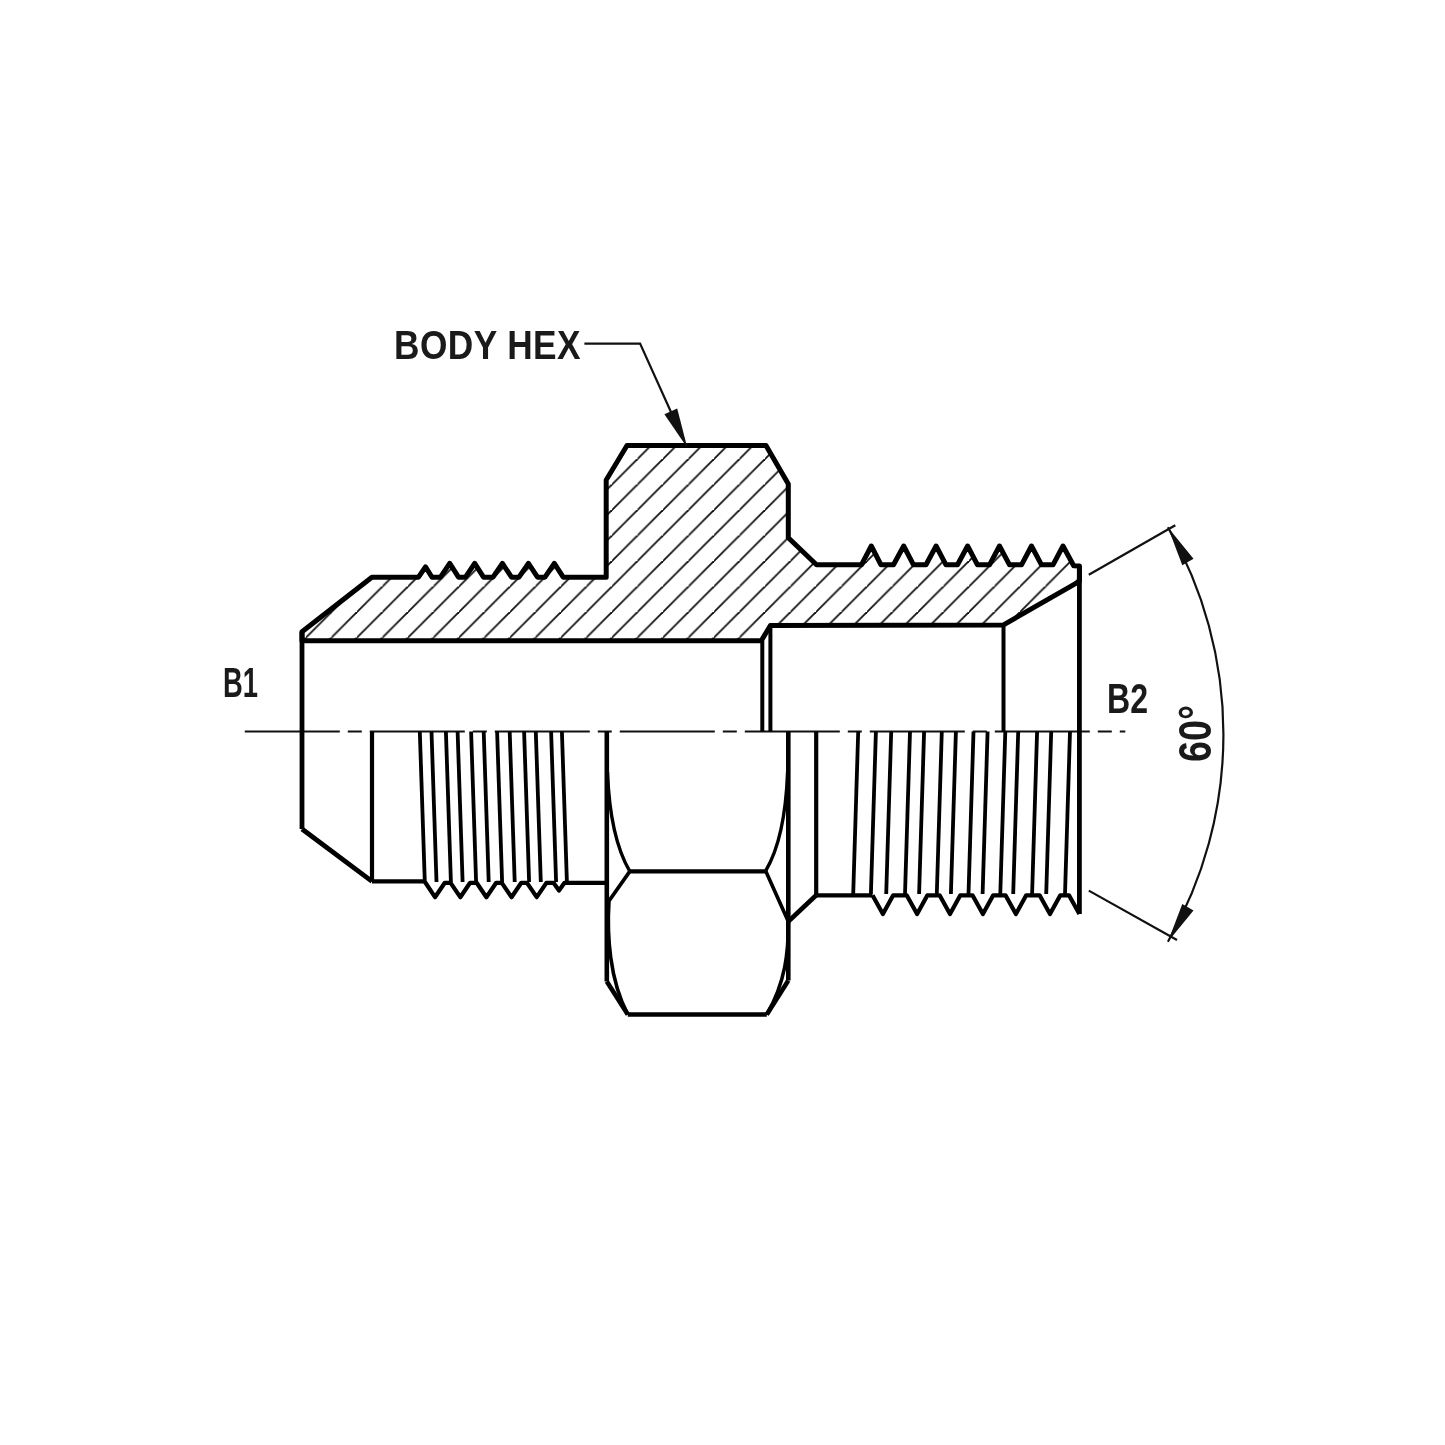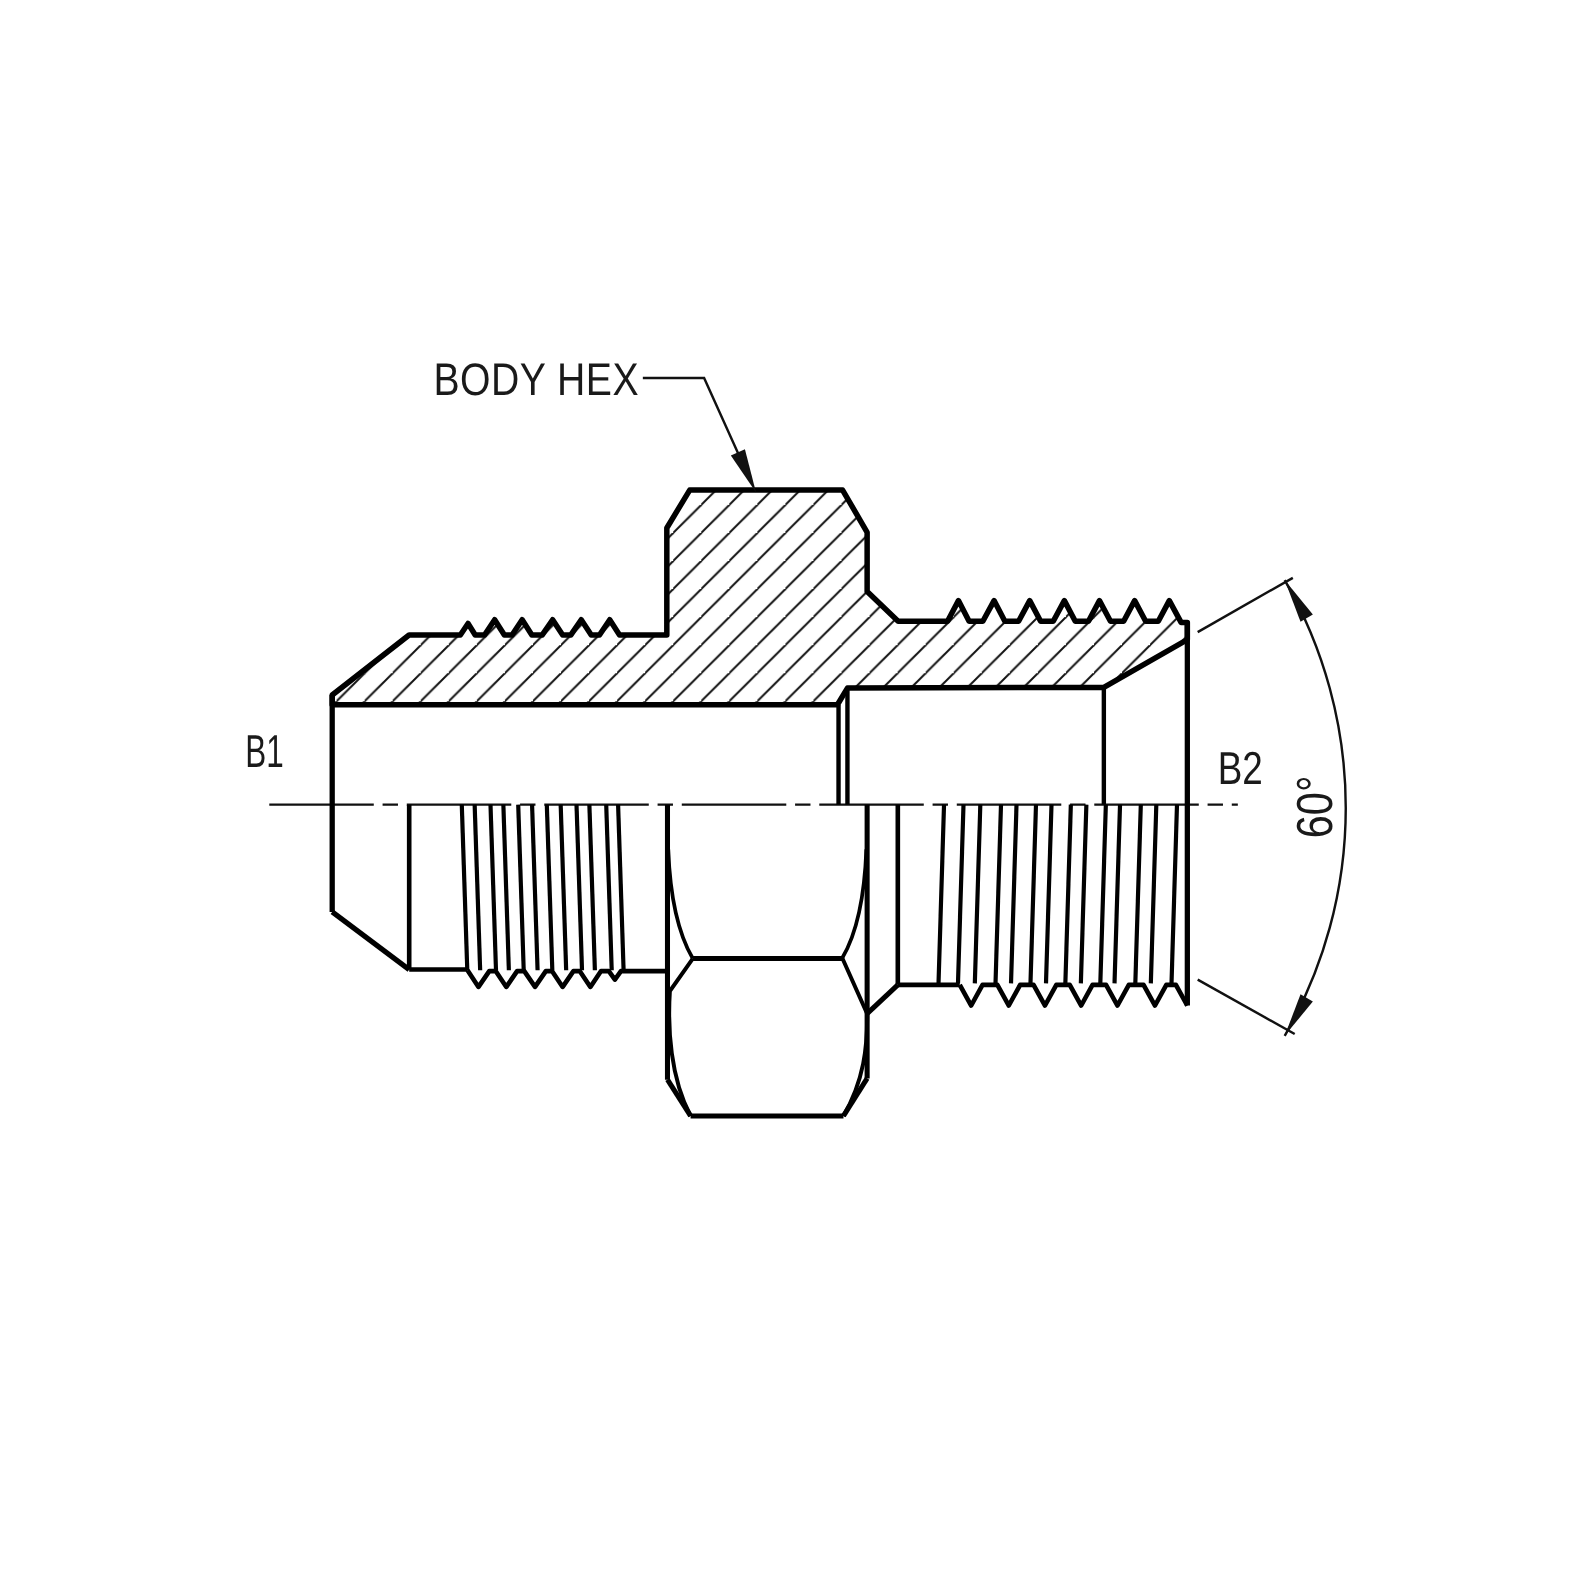--- a/index.html
+++ b/index.html
@@ -9,20 +9,21 @@
     width: 1445px;
     height: 1445px;
     overflow: hidden;
     font-family: "Liberation Sans", sans-serif;
   }
   #canvas {
     position: relative;
     width: 1411px;
     height: 1445px;
     background: #ffffff;
+    font-weight: bold;
   }
   svg { display: block; }
   text {
     font-family: "Liberation Sans", sans-serif;
     fill: #1a1a1a;
   }
 </style>
 </head>
 <body>
 

